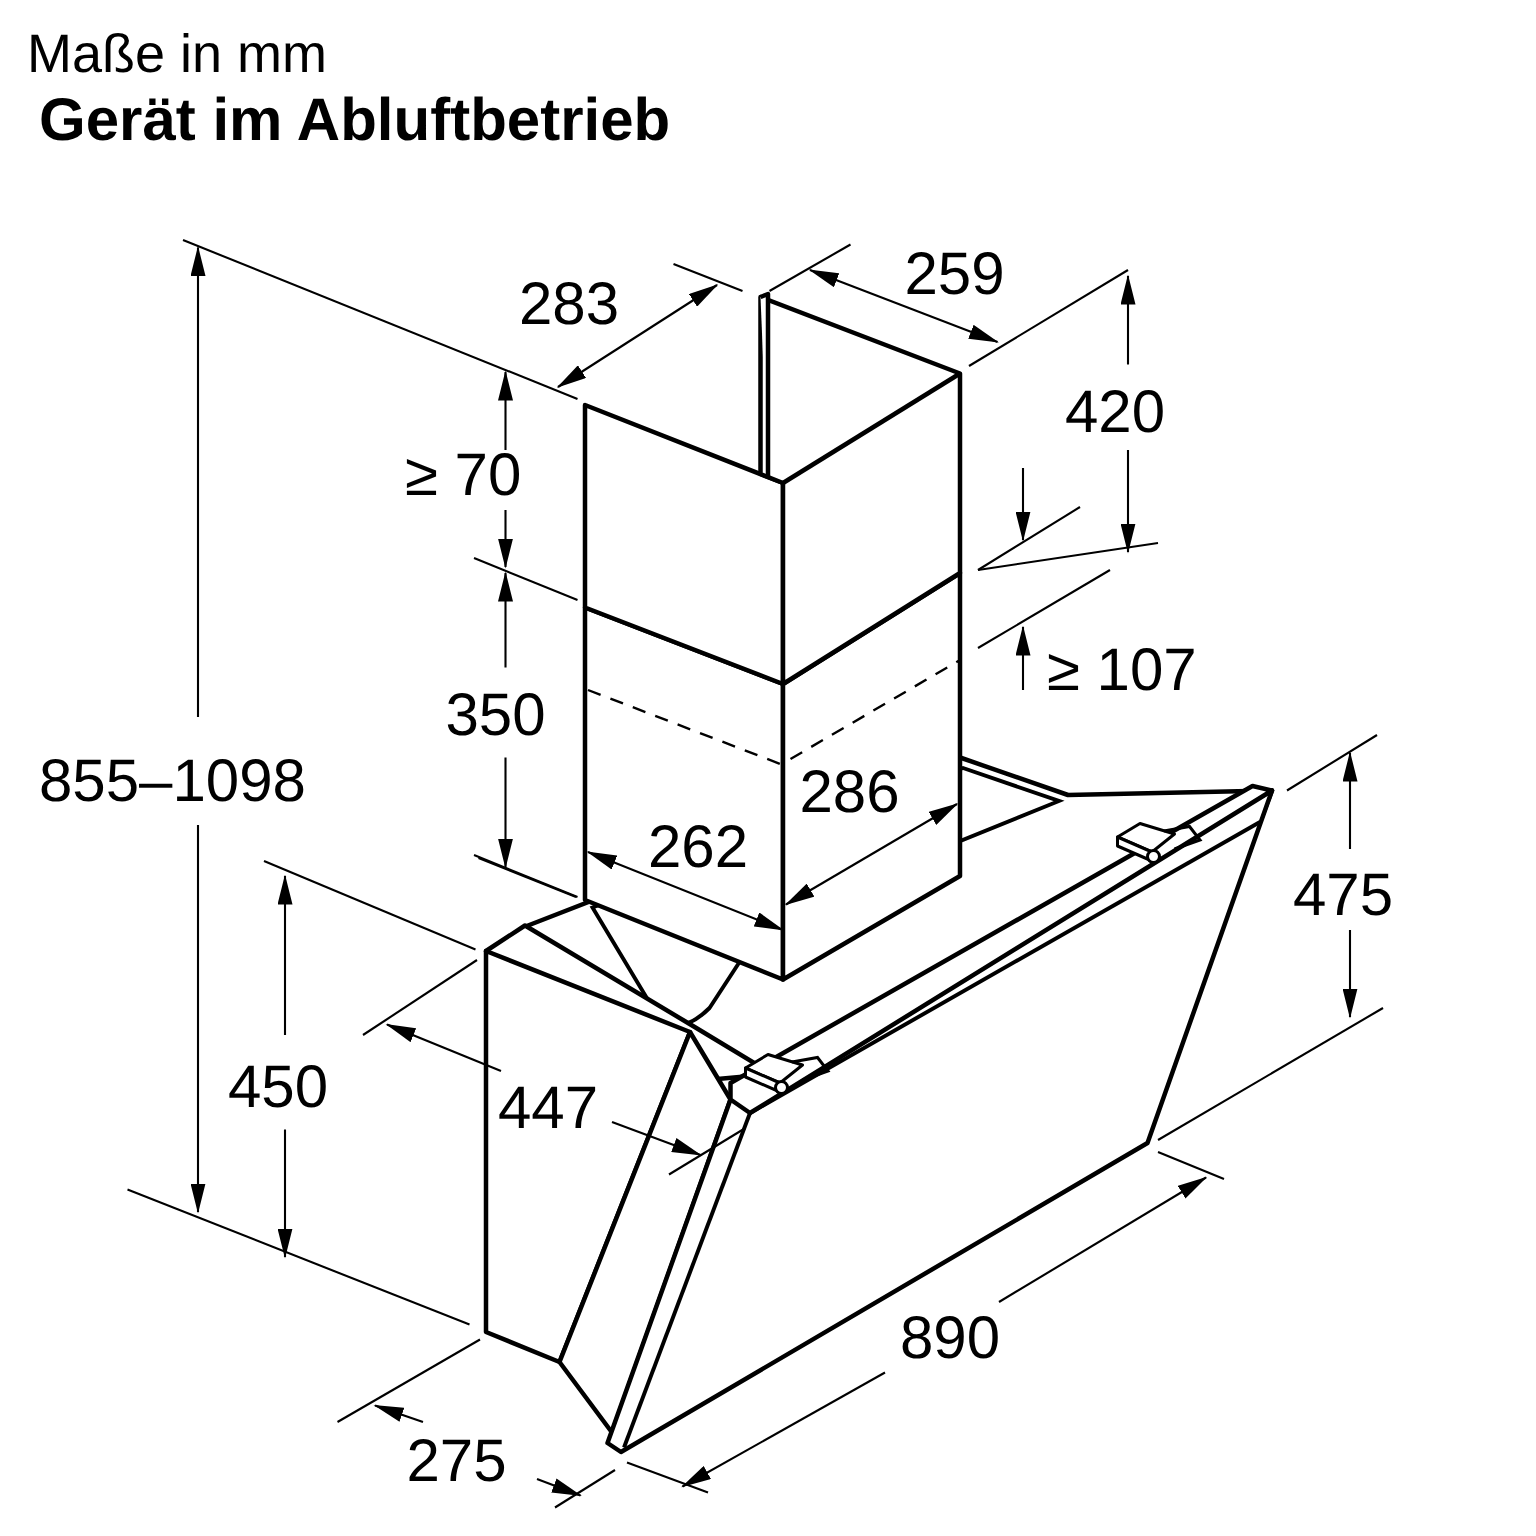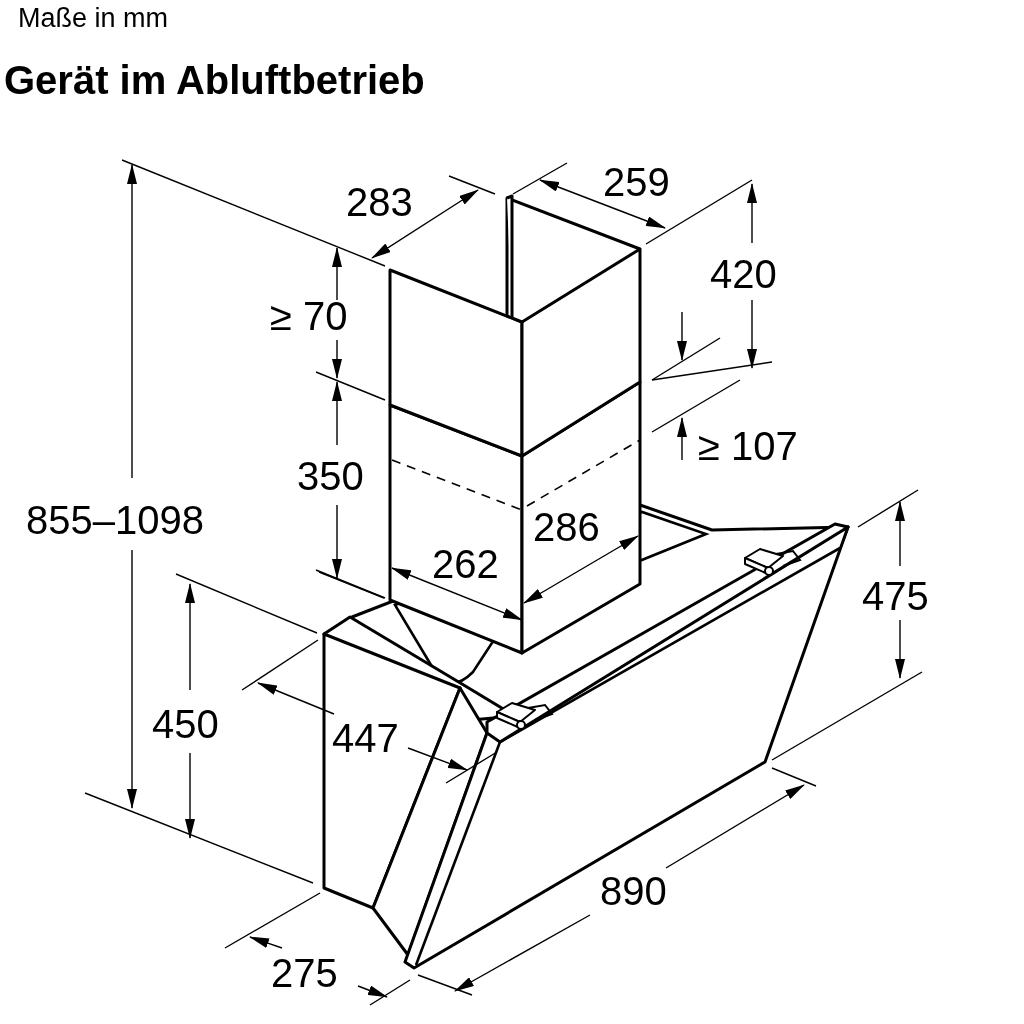--- a/index.html
+++ b/index.html
@@ -1,18 +1,18 @@
 <!DOCTYPE html>
 <html><head>
   <meta charset="utf-8">
   <style>
     html, body { margin: 0; padding: 0; background: #ffffff; }
     body { width: 1024px; height: 1024px; position: relative; overflow: hidden; font-family: "Liberation Sans", sans-serif; color: #000; }
-    .title-1 { position: absolute; left: 18px; top: 4px; font-size: 27px; font-weight: normal; line-height: 1.1; }
-    .title-2 { position: absolute; left: 4px; top: 58px; font-size: 40px; font-weight: bold; line-height: 1.1; }
+    .title-1 { position: absolute; left: 18px; top: 16px; font-size: 36px; font-weight: normal; line-height: 1.1; }
+    .title-2 { position: absolute; left: 26px; top: 58px; font-size: 40px; font-weight: bold; line-height: 1.1; }
     svg { position: absolute; left: 0; top: 0; }
     .dim { font-family: "Liberation Sans", sans-serif; font-size: 40px; fill: #000; }
     .thick { stroke: #000; stroke-width: 3; fill: #fff; stroke-linejoin: round; }
     .thin { stroke: #000; stroke-width: 1.4; fill: none; }
     .dash { stroke: #000; stroke-width: 1.6; fill: none; stroke-dasharray: 9 7; }
   </style>
 </head>
 <body>
 
 <div class="title-1">Maße in mm</div>

